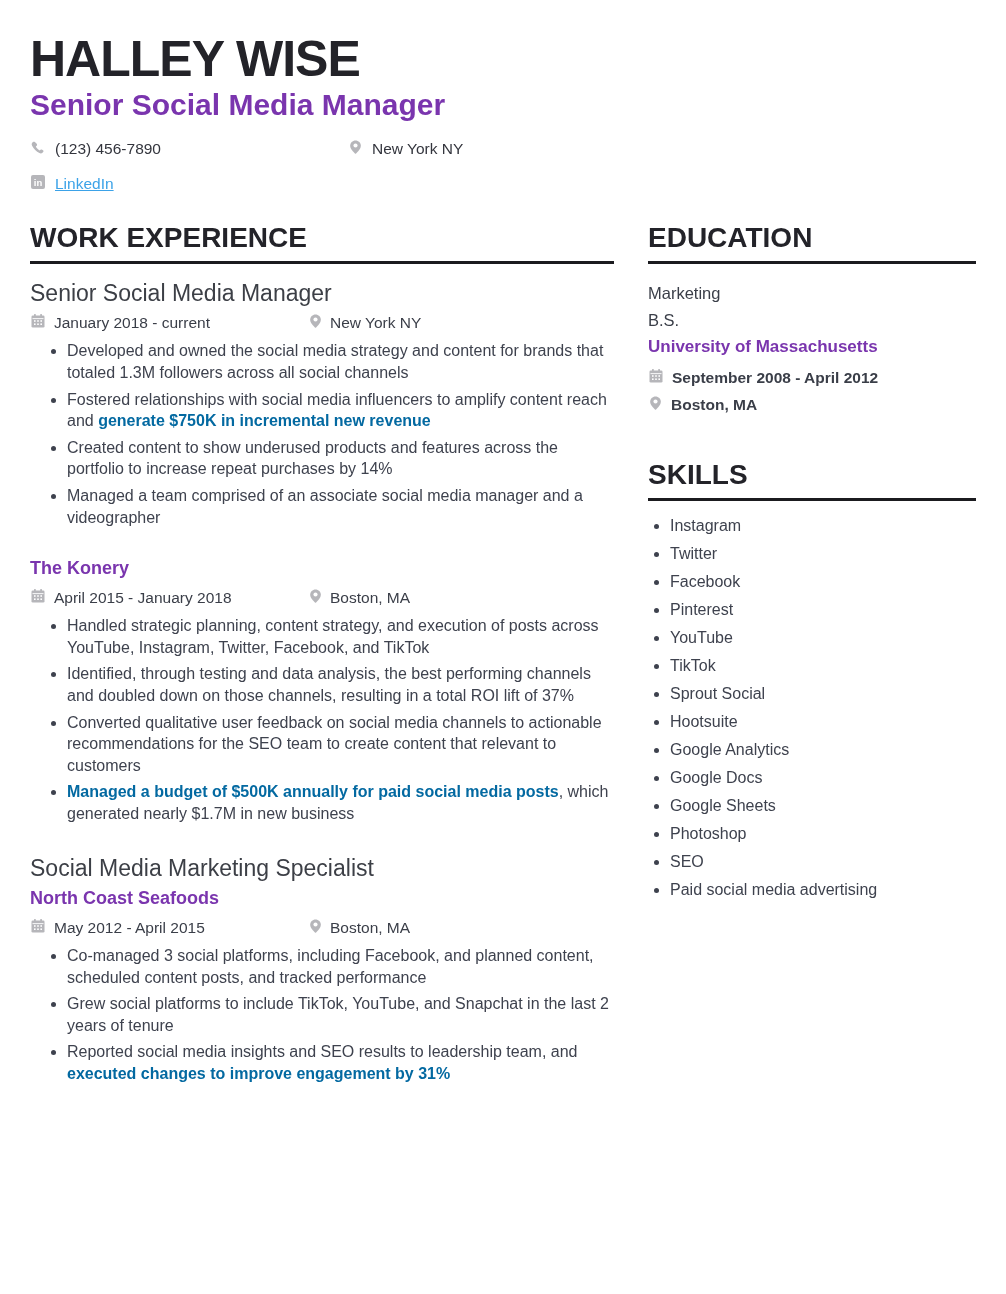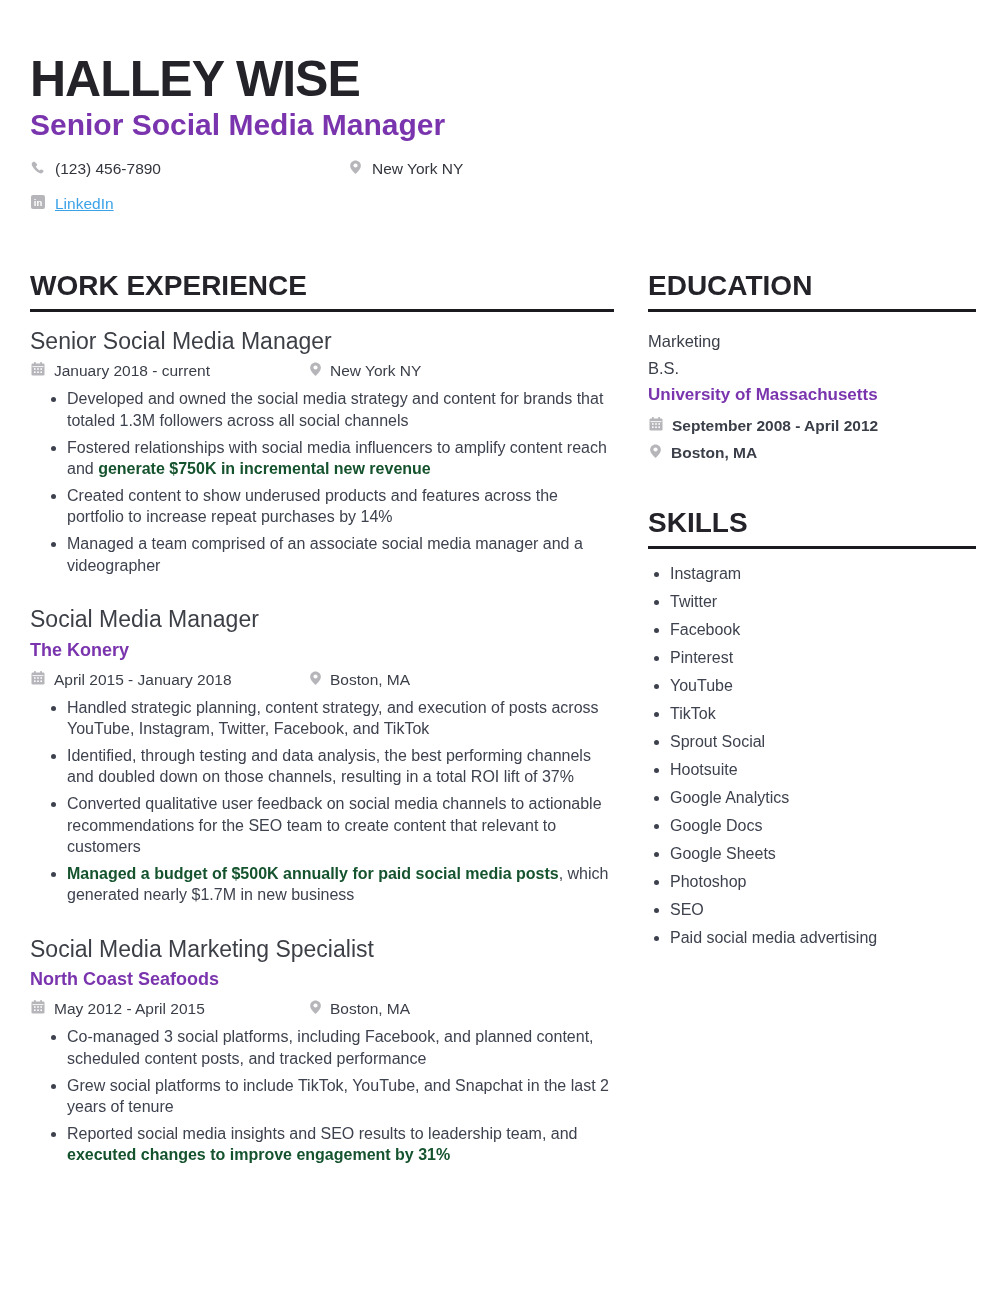--- a/index.html
+++ b/index.html
@@ -7,55 +7,55 @@
     --heading:#232329;
     --body:#3e424e;
     --link:#3ba2e8;
     --icon:#b6b6ba;
   }
   *{box-sizing:border-box;}
   html,body{margin:0;padding:0;background:#ffffff;}
   .page{
     width:1006px;height:1294px;overflow:hidden;background:#ffffff;
     font-family:"Liberation Sans", sans-serif;
-    padding:54px 30px 0 30px;position:relative;
+    padding:34px 30px 0 30px;position:relative;
   }
   
   .person-name{
     margin:0 0 4px 0;font-size:50px;font-weight:900;letter-spacing:-1px;
     color:var(--heading);line-height:1.0;
   }
   .person-title{
     margin:0 0 18px 0;font-size:30px;font-weight:700;color:var(--accent);line-height:1.1;
   }
   .contact-grid{
     display:grid;grid-template-columns:318px 330px 1fr;row-gap:15px;
     font-size:15.5px;color:#33353d;align-items:center;
   }
   .contact-item{display:flex;align-items:center;gap:9px;}
   .contact-item svg{flex:0 0 auto;}
   .contact-item a{color:var(--link);text-decoration:underline;}
   
-  .columns{display:flex;gap:34px;margin-top:56px;}
+  .columns{display:flex;gap:34px;margin-top:28px;}
   .left-col{width:584px;flex:0 0 auto;}
   .right-col{flex:1;min-width:0;}
   .section-title{
     margin:0 0 16px 0;padding-bottom:7px;font-size:28px;font-weight:800;
     letter-spacing:0;color:var(--heading);border-bottom:3px solid #1b1b1f;
   }
   
   .job{margin-bottom:30px;}
   .job-title{margin:0 0 7px 0;font-size:23px;font-weight:400;color:#3c3f46;line-height:1.15;}
   .job-company{margin:0 0 9px 0;font-size:18px;font-weight:700;color:var(--accent);}
   .job-meta{display:flex;align-items:center;font-size:15.5px;color:#3a3e48;margin-bottom:7px;}
   .meta-date{display:flex;align-items:center;gap:8px;width:278px;flex:0 0 auto;}
   .meta-loc{display:flex;align-items:center;gap:7px;}
   ul.bullets{margin:0;padding-left:37px;font-size:16px;line-height:1.35;color:var(--body);}
   ul.bullets li{margin-bottom:5px;}
-  ul.bullets b{color:#14532d;}
+  ul.bullets b{color:#0369a1;}
   
   .edu-line{font-size:16.5px;color:#3a3e48;line-height:1.62;}
   .edu-school{font-size:17px;font-weight:700;color:var(--accent);line-height:1.62;}
   .icon-row{display:flex;align-items:center;gap:8px;font-size:15.5px;color:#3a3e48;margin-top:7px;font-weight:bold;}
   .education-section{margin-bottom:44px;}
   
   ul.skills{margin:4px 0 0 0;padding-left:22px;font-size:16px;color:var(--body);}
   ul.skills li{margin-bottom:10px;}
 </style>
 </head>
@@ -132,21 +132,20 @@
                 </span>
               </div>
               <ul class="bullets">
                 <li><span>Developed and owned the social media strategy and content for brands that totaled 1.3M followers across all social channels</span></li>
                 <li><span>Fostered relationships with social media influencers to amplify content reach and </span><b>generate $750K in incremental new revenue</b></li>
                 <li><span>Created content to show underused products and features across the portfolio to increase repeat purchases by 14%</span></li>
                 <li><span>Managed a team comprised of an associate social media manager and a videographer</span></li>
               </ul>
             </div>
             <div class="job">
-              <h4 class="job-title">Social Media Manager</h4>
               <div class="job-company">The Konery</div>
               <div class="job-meta">
                 <span class="meta-date">
                   <span><svg width="16" height="16" viewBox="0 0 16 16">
                       <rect x="1.5" y="2.5" width="13" height="12" rx="1.3" fill="#b6b6ba"></rect>
                       <rect x="4" y="1" width="1.8" height="3" rx="0.6" fill="#b6b6ba"></rect>
                       <rect x="10.2" y="1" width="1.8" height="3" rx="0.6" fill="#b6b6ba"></rect>
                       <rect x="2.5" y="5.2" width="11" height="0.9" fill="#ffffff"></rect>
                       <g fill="#ffffff">
                         <rect x="4" y="7.2" width="1.6" height="1.6"></rect>

